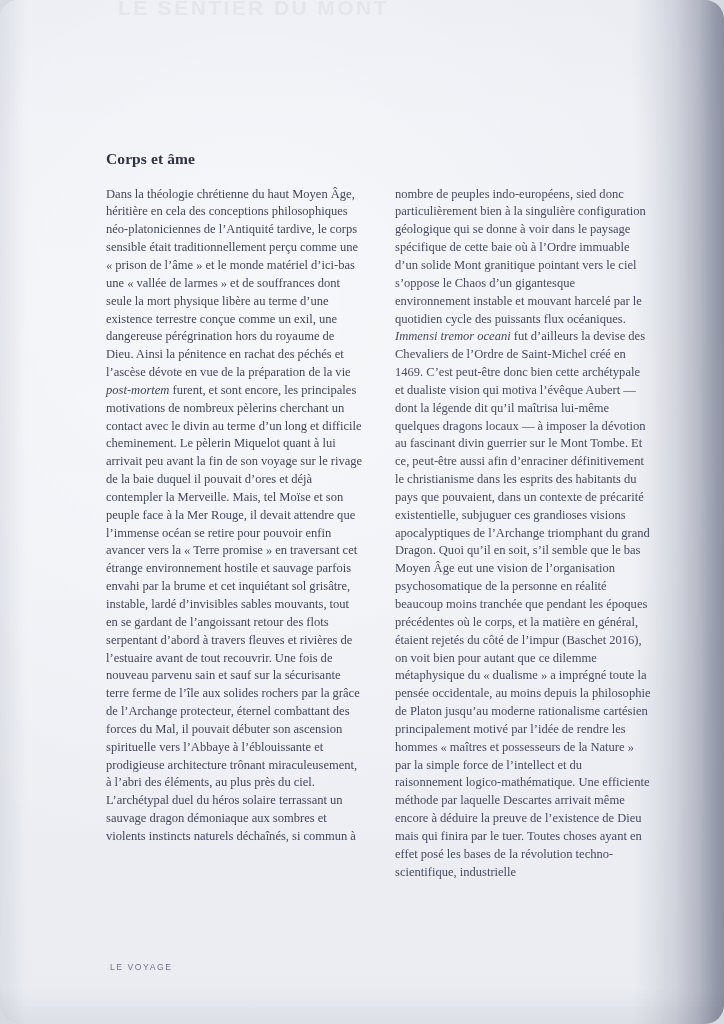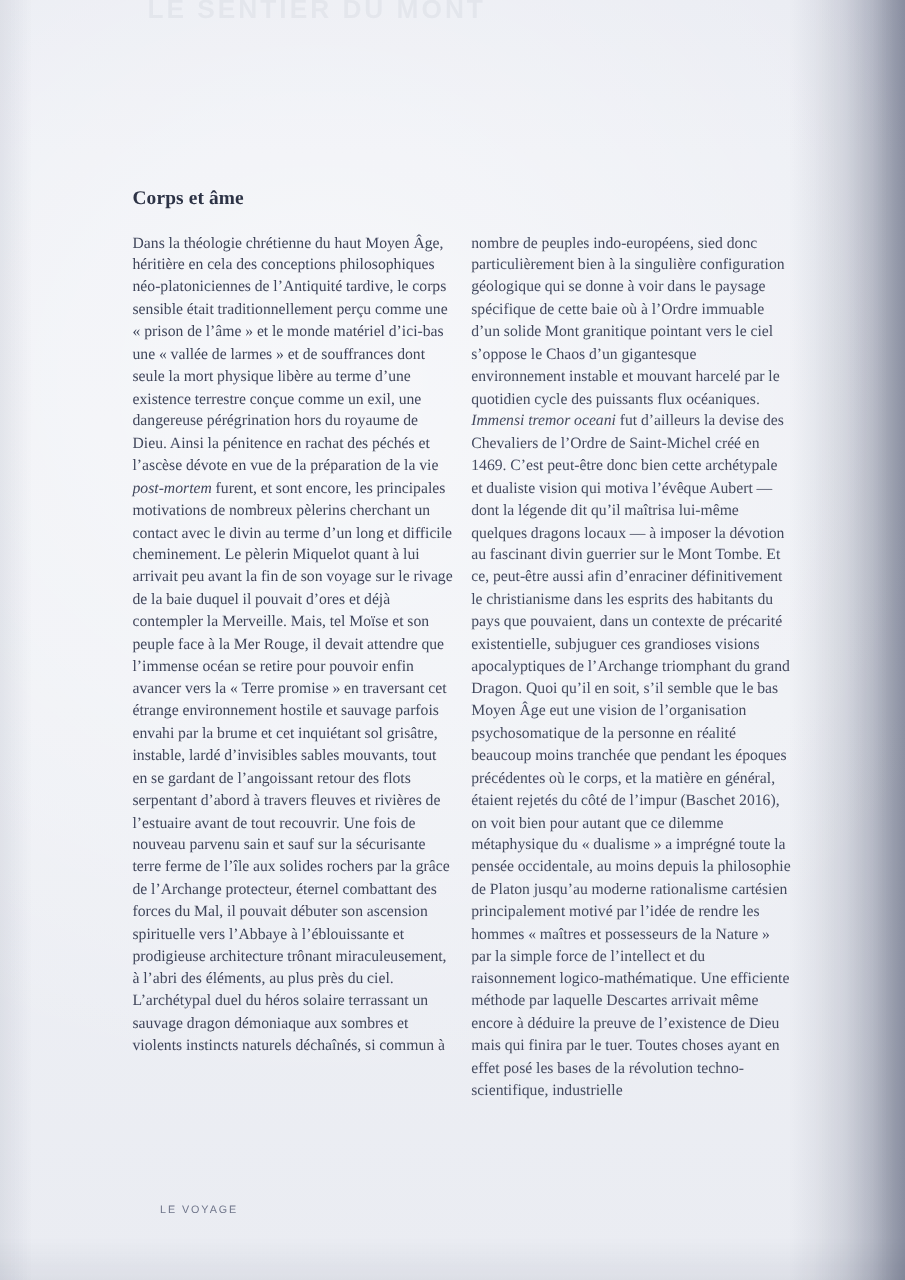--- a/index.html
+++ b/index.html
@@ -10,20 +10,21 @@
   }
 
   .page-scan {
     position: relative;
     width: 724px;
     height: 1024px;
     margin: 0 auto;
     overflow: hidden;
     background: #eceef4;
     font-family: "Liberation Serif", "DejaVu Serif", serif;
+    border-radius: 19px;
     -webkit-font-smoothing: antialiased;
   }
 
   
   .paper-tint {
     position: absolute;
     inset: 0;
     background:
       radial-gradient(120% 80% at 35% 30%, rgba(255,255,255,0.55) 0%, rgba(255,255,255,0.0) 70%),
       linear-gradient(180deg, #e9ebf2 0%, #eceef4 12%, #eef0f5 55%, #eaecf2 100%);
@@ -100,20 +101,21 @@
     line-height: 1.2;
     color: #2d3346;
     margin: 0 0 17px 0;
     letter-spacing: 0.1px;
   }
 
   .columns {
     display: flex;
     gap: 14px;
     align-items: flex-start;
+    justify-content: space-between;
   }
 
   .col {
     width: 257px;
     flex: 0 0 257px;
   }
 
   .col p {
     margin: 0;
     font-size: 12.55px;
@@ -126,21 +128,21 @@
 
   .col.right p { color: #454b60; }
 
   
   .col.right { position: relative; }
 
   em { }
 
   .folio {
     position: absolute;
-    left: 128px;
+    left: 110px;
     bottom: 52px;
     font-family: "Liberation Sans", "DejaVu Sans", sans-serif;
     font-size: 8.6px;
     letter-spacing: 1.55px;
     color: #6f758a;
     text-transform: uppercase;
     white-space: nowrap;
   }
 </style>
 </head>

